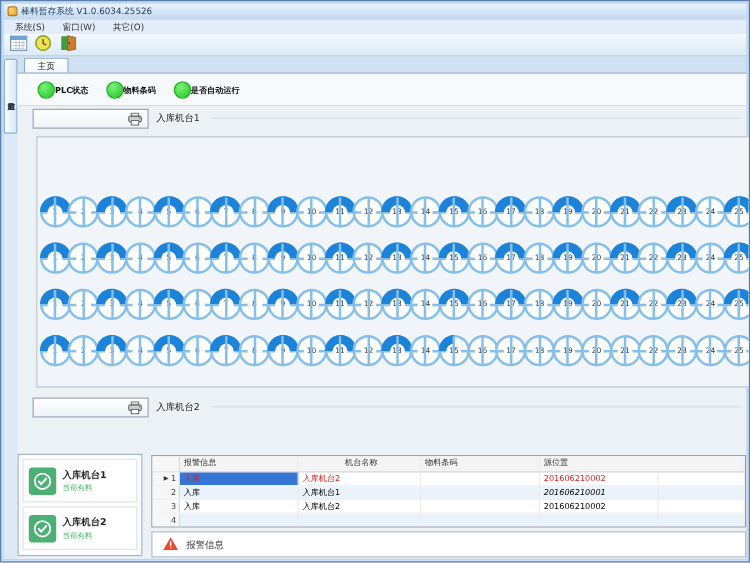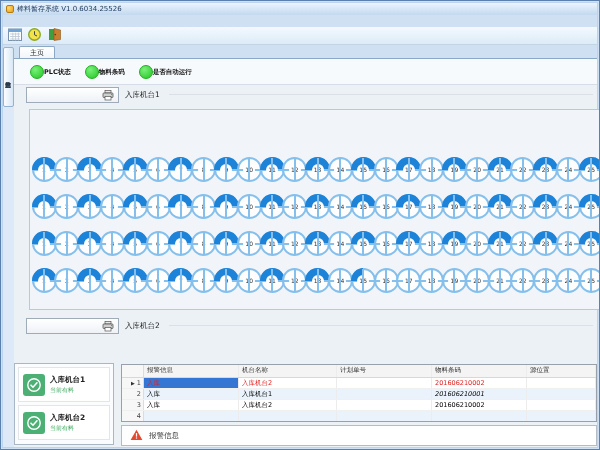--- a/index.html
+++ b/index.html
@@ -97,20 +97,25 @@
 <body>
 
 <div class="window">
   <div class="frame-inner"></div>
 
   <div class="titlebar">
     <div class="app-icon"></div>
     <div class="title-text">棒料暂存系统 V1.0.6034.25526</div>
   </div>
 
+  <div class="menubar">
+    <span class="menu-item">系统(S)</span>
+    <span class="menu-item">窗口(W)</span>
+    <span class="menu-item">其它(O)</span>
+  </div>
 
   <div class="toolbar">
     <div class="tool-btn">
       <span>
         <svg width="14" height="13" viewBox="0 0 14 13">
             <rect x="0.5" y="1" width="13" height="11.5" fill="#fff" stroke="#7a92ab"></rect>
             <rect x="0.5" y="1" width="13" height="3" fill="#6fa3d8"></rect>
             <path d="M2 6h10M2 8.5h10M2 11h10M4.8 4.5v8M7.6 4.5v8M10.4 4.5v8" stroke="#b9c6d2" stroke-width="0.8"></path>
           </svg>
       </span>
@@ -622,22 +627,21 @@
         <div class="mcard-title">入库机台2</div>
         <div class="mcard-sub">当前有料</div>
       </div>
     </div>
   </div>
 
   <div class="tbl">
       <div class="trow head">
         <div class="rowhdr"></div>
         <div class="tcell" style="width: 95px; min-width: 95px;">报警信息</div>
-        <div class="tcell" style="width: 98px; min-width: 98px;">机台名称</div>
-        <div class="tcell" style="width: 95px; min-width: 95px;">计划单号</div>
+        <div class="tcell" style="width: 98px; min-width: 98px; text-align: center;">机台名称</div>
         <div class="tcell" style="width: 95px; min-width: 95px;">物料条码</div>
         <div class="tcell" style="flex: 1 1 0%;">源位置</div>
       </div>
       <div class="trow">
         <div class="rowhdr">
           <span class="mk">▶</span>
           <span>1</span>
         </div>
         <div class="tcell red selcell" style="width: 95px; min-width: 95px;">入库</div>
         <div class="tcell red" style="width: 98px; min-width: 98px;">入库机台2</div>

